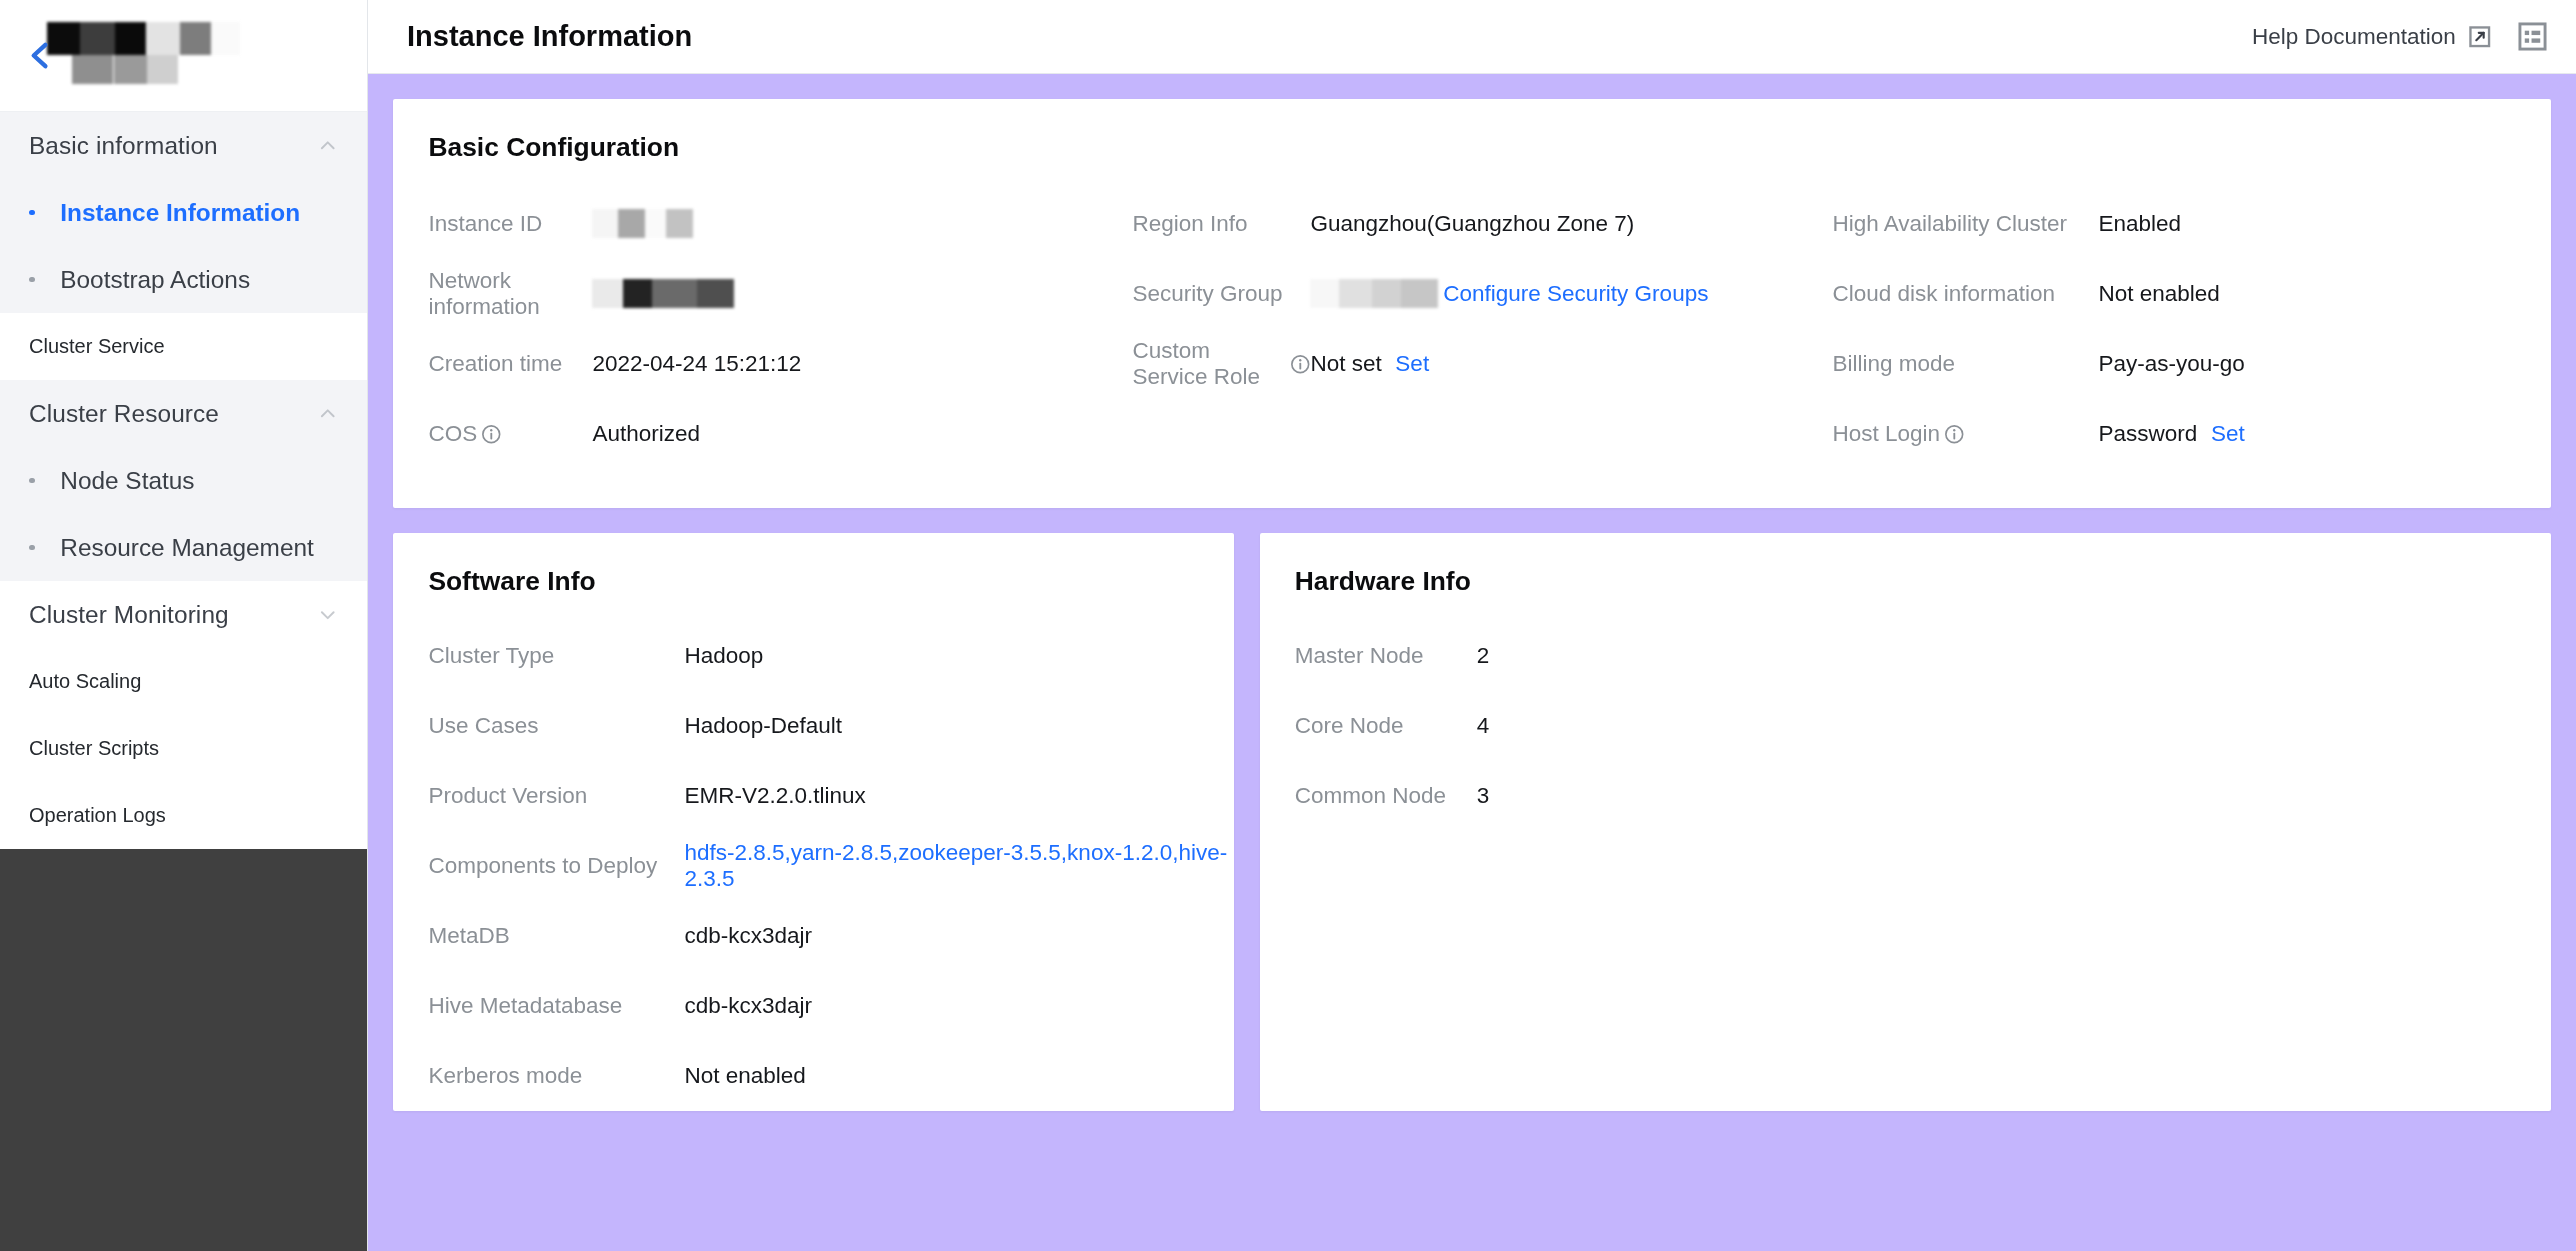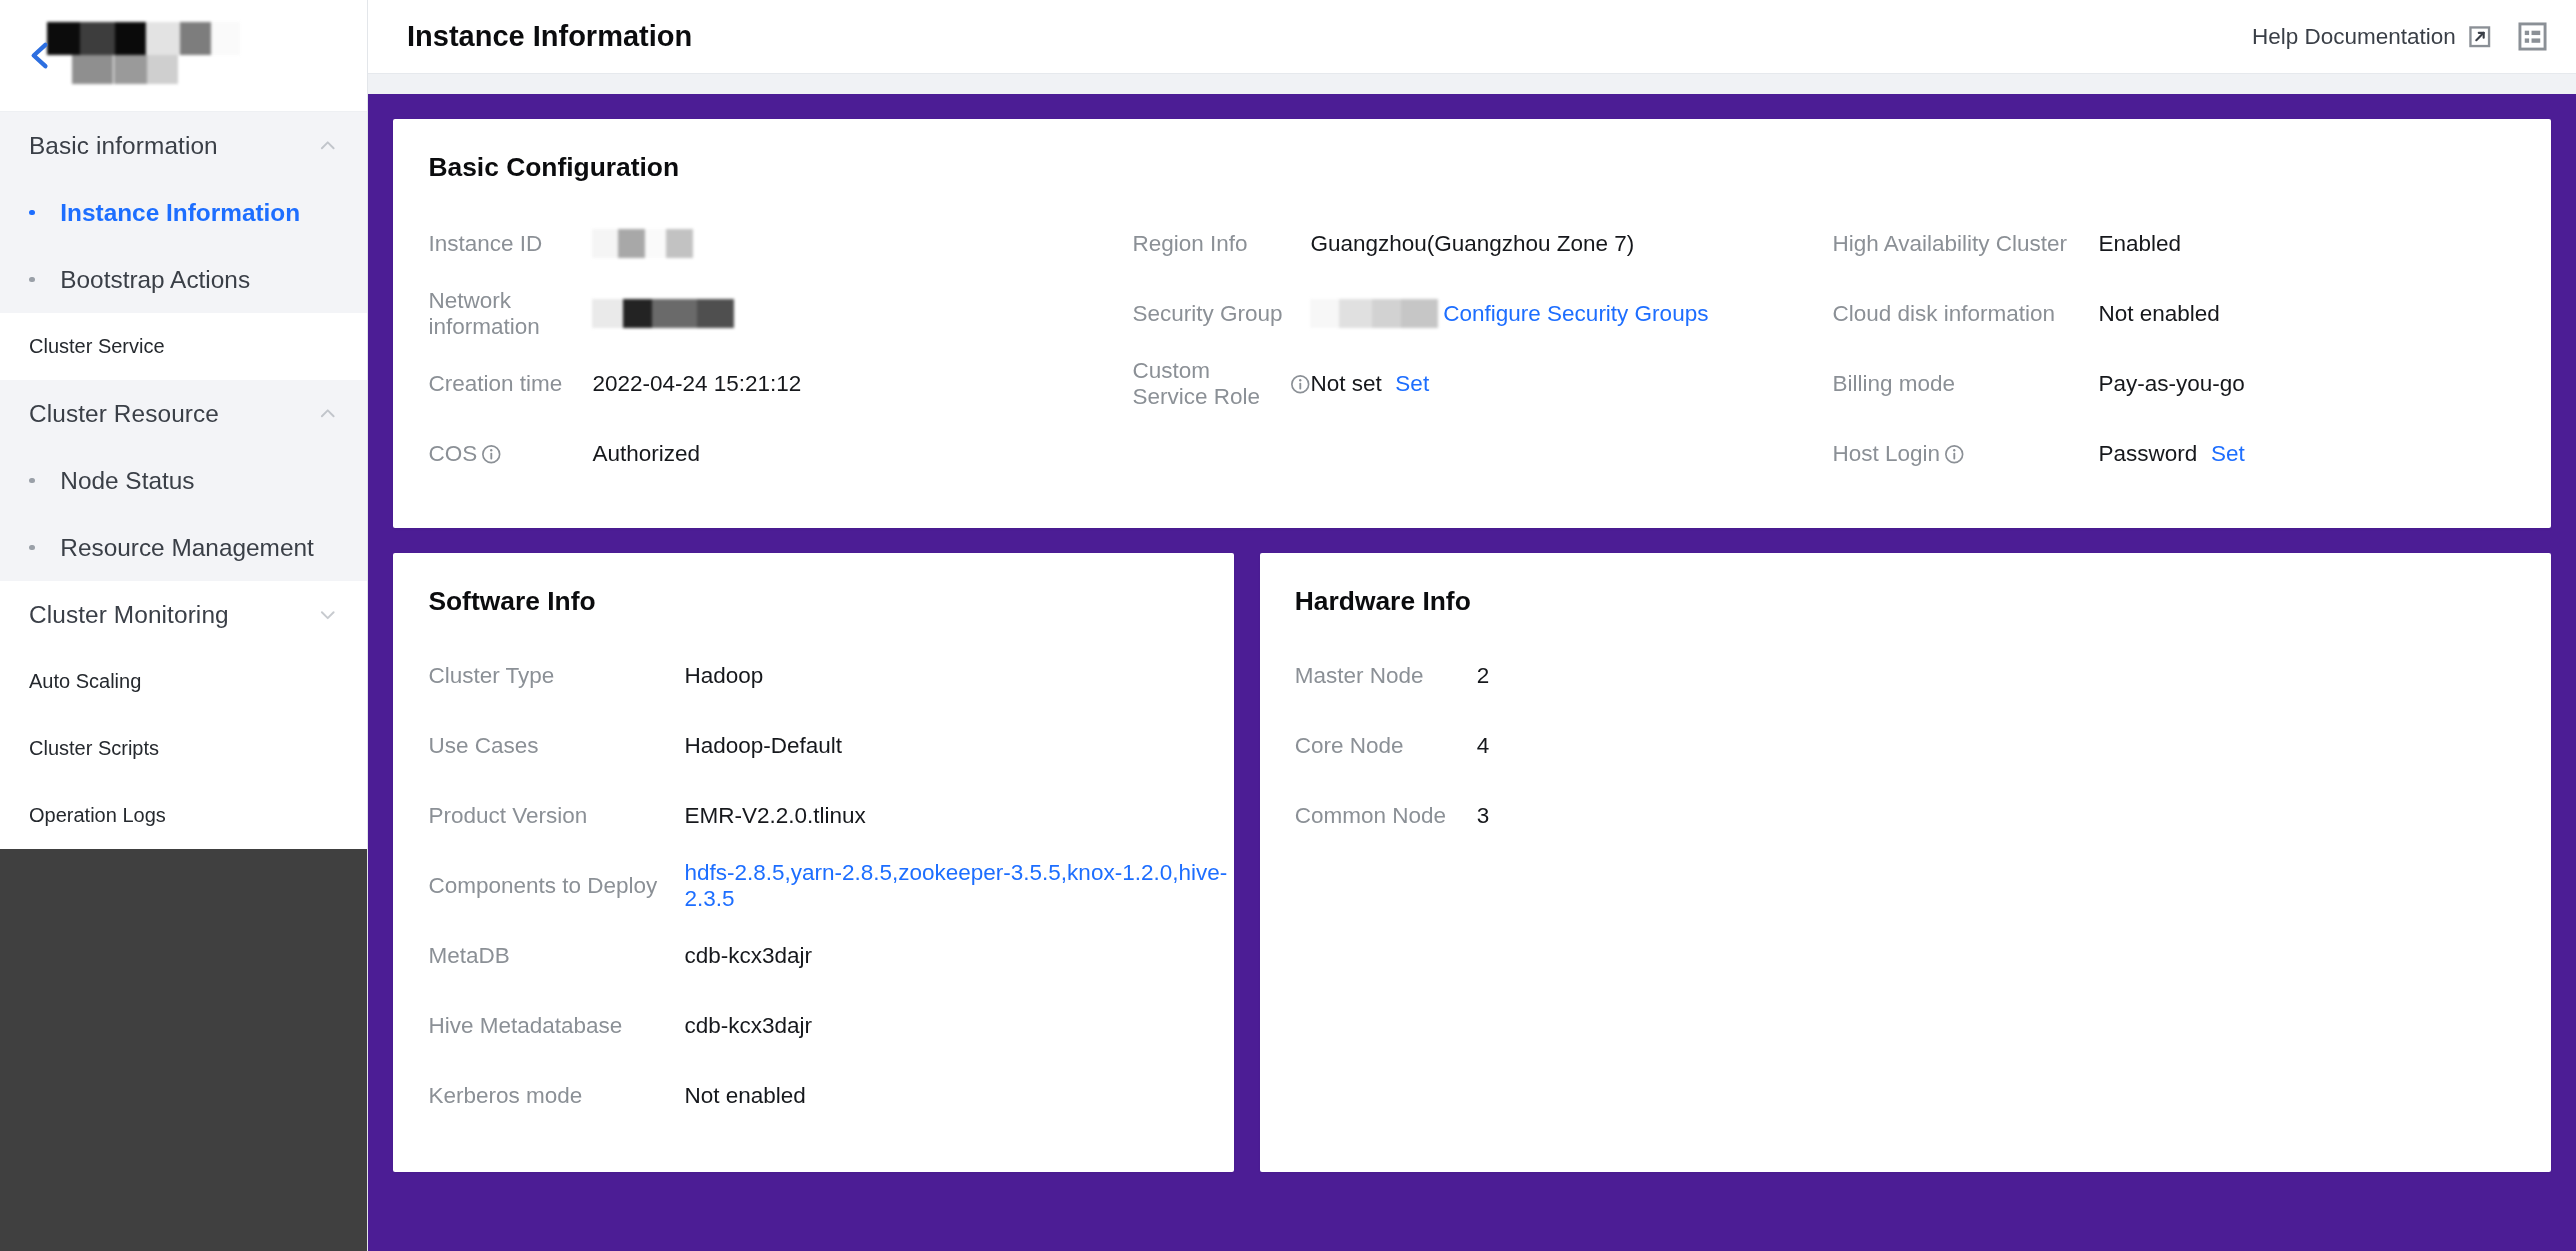--- a/index.html
+++ b/index.html
@@ -115,24 +115,23 @@
     display: flex; align-items: center; gap: 11.7px;
     font-size: 22.5px; color: #3a3f47; cursor: pointer;
     margin-right: 27px;
   }
   .ext-icon { width: 23.5px; height: 23.5px; flex: 0 0 23.5px; }
   .ext-icon svg, .panel-icon svg { display: block; }
   .panel-icon { width: 29px; height: 29px; flex: 0 0 29px; cursor: pointer; }
 
   .content {
     flex: 1 1 auto;
-    background: #4c1d95;
+    background: #c4b5fd;
     padding: 25.4px 25.4px 0 25.4px;
     overflow: hidden;
-    margin-top: 20px;
   }
 
   .card {
     background: #ffffff;
     border-radius: 2px;
     box-shadow: 0 1px 2.9px rgba(16,24,40,.06);
   }
 
   .card-title {
     font-size: 26.4px;
@@ -178,21 +177,21 @@
   .redact { position: relative; display: inline-block; filter: blur(1.4px); vertical-align: middle; }
   .redact i { display: inline-block; height: 100%; vertical-align: top; }
 
   .redact.r-instance { width: 102px; height: 29px; }
   .redact.r-network { width: 143px; height: 29px; }
   .redact.r-secgrp  { width: 129px; height: 29px; margin-right: -9.8px; }
   .redact.r-mip     { width: 121px; height: 29px; margin-right: -7.8px; }
 
   
   .lower { display: flex; gap: 25.4px; margin-top: 25.4px; }
-  .software-card { width: 841px; flex: 0 0 841px; padding-bottom: 41px; }
+  .software-card { width: 841px; flex: 0 0 841px; }
   .hardware-card { flex: 1 1 auto; padding-bottom: 41px; }
 
   .kv-list { padding-left: 35px; margin-top: 23.5px; }
   .kv { display: flex; align-items: center; height: 70px; }
   .kv .k { font-size: 22.5px; color: #8b9096; width: 256px; flex: 0 0 256px; }
   .kv .v { font-size: 22.5px; color: #16181c; }
   .kv .v.linky { color: #1d6eff; cursor: pointer; }
 
   .hardware-card .kv .k { width: 182px; flex: 0 0 182px; }
 </style>

